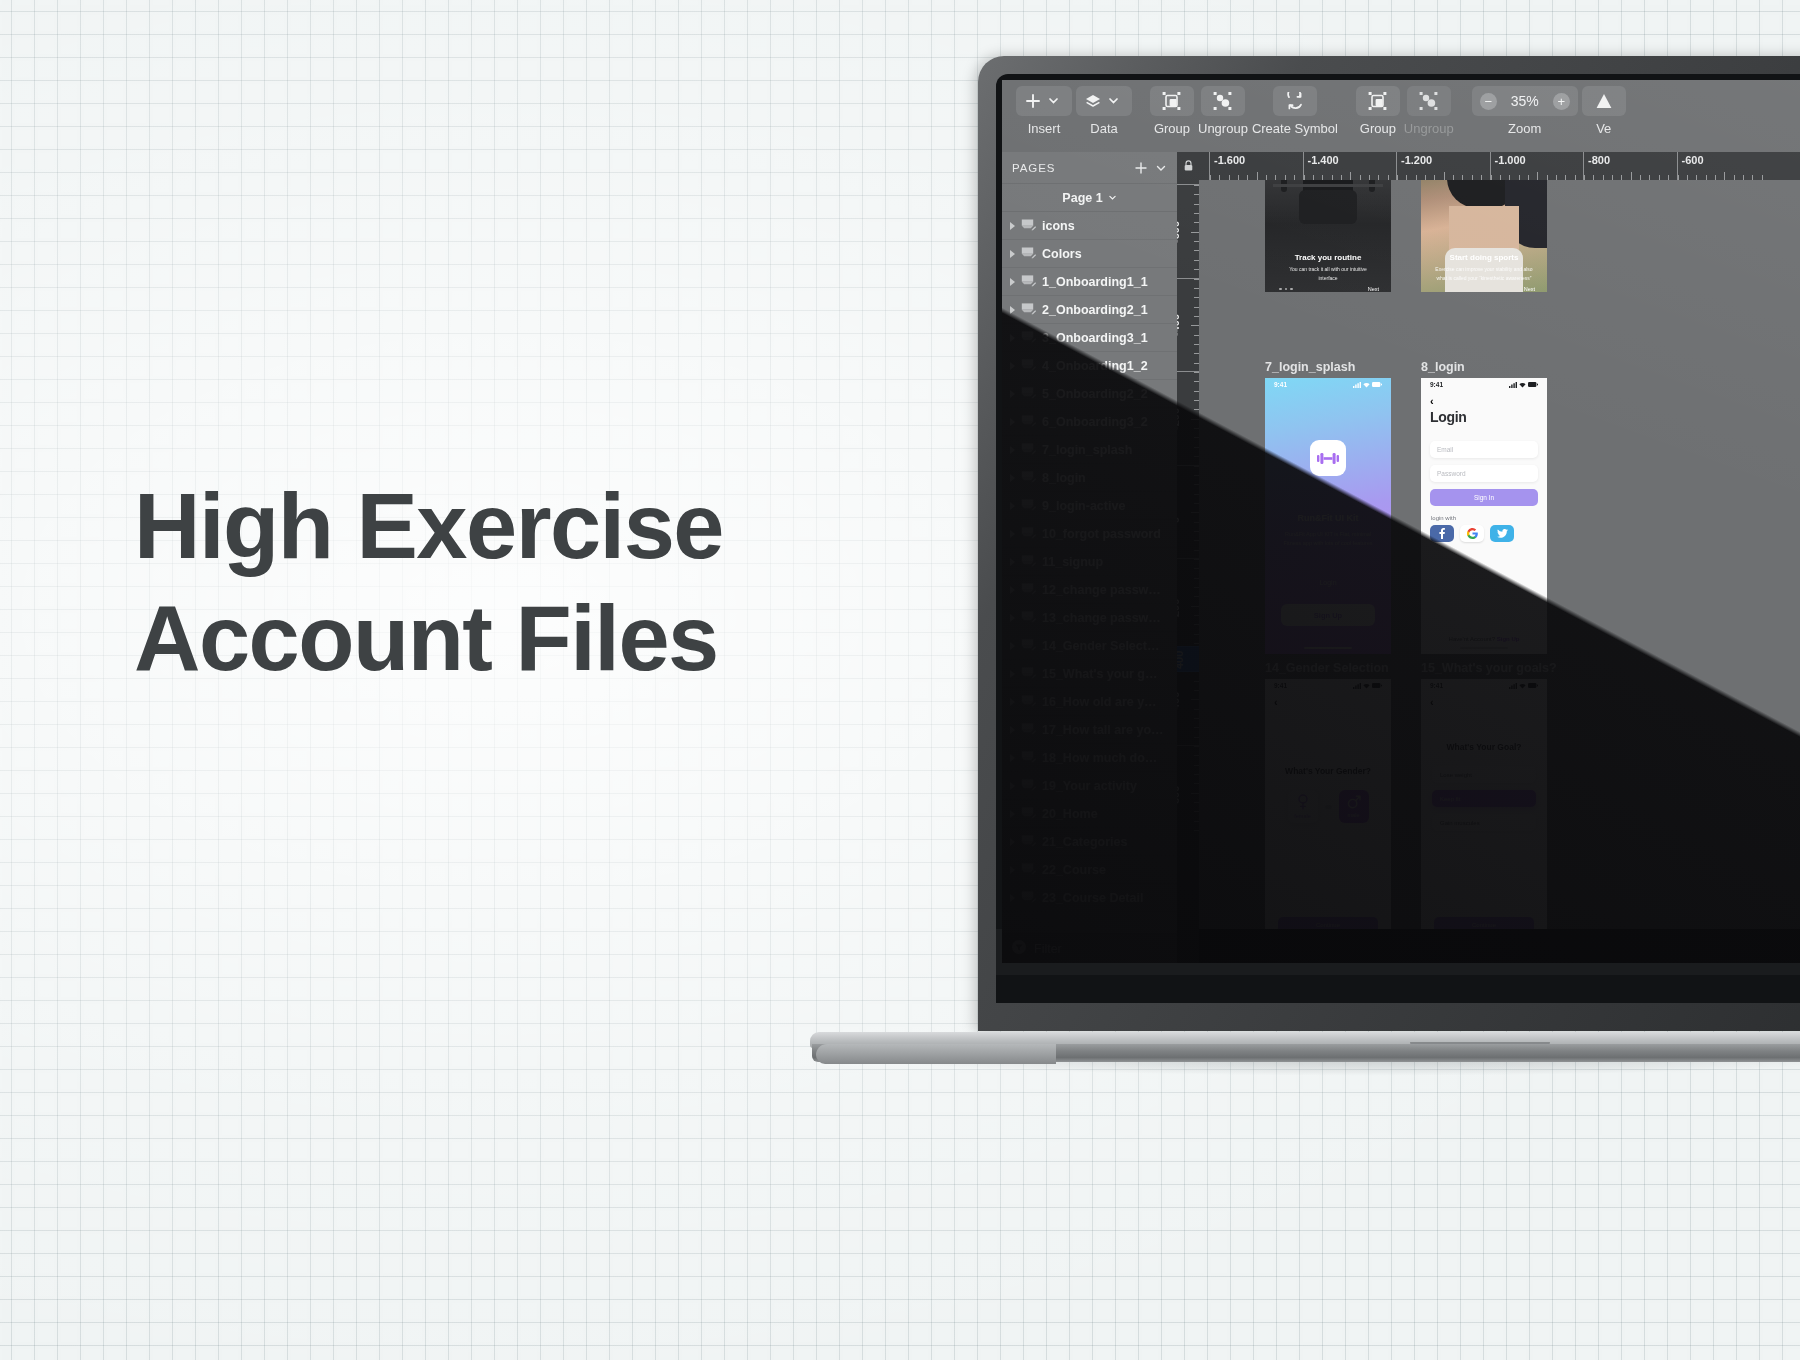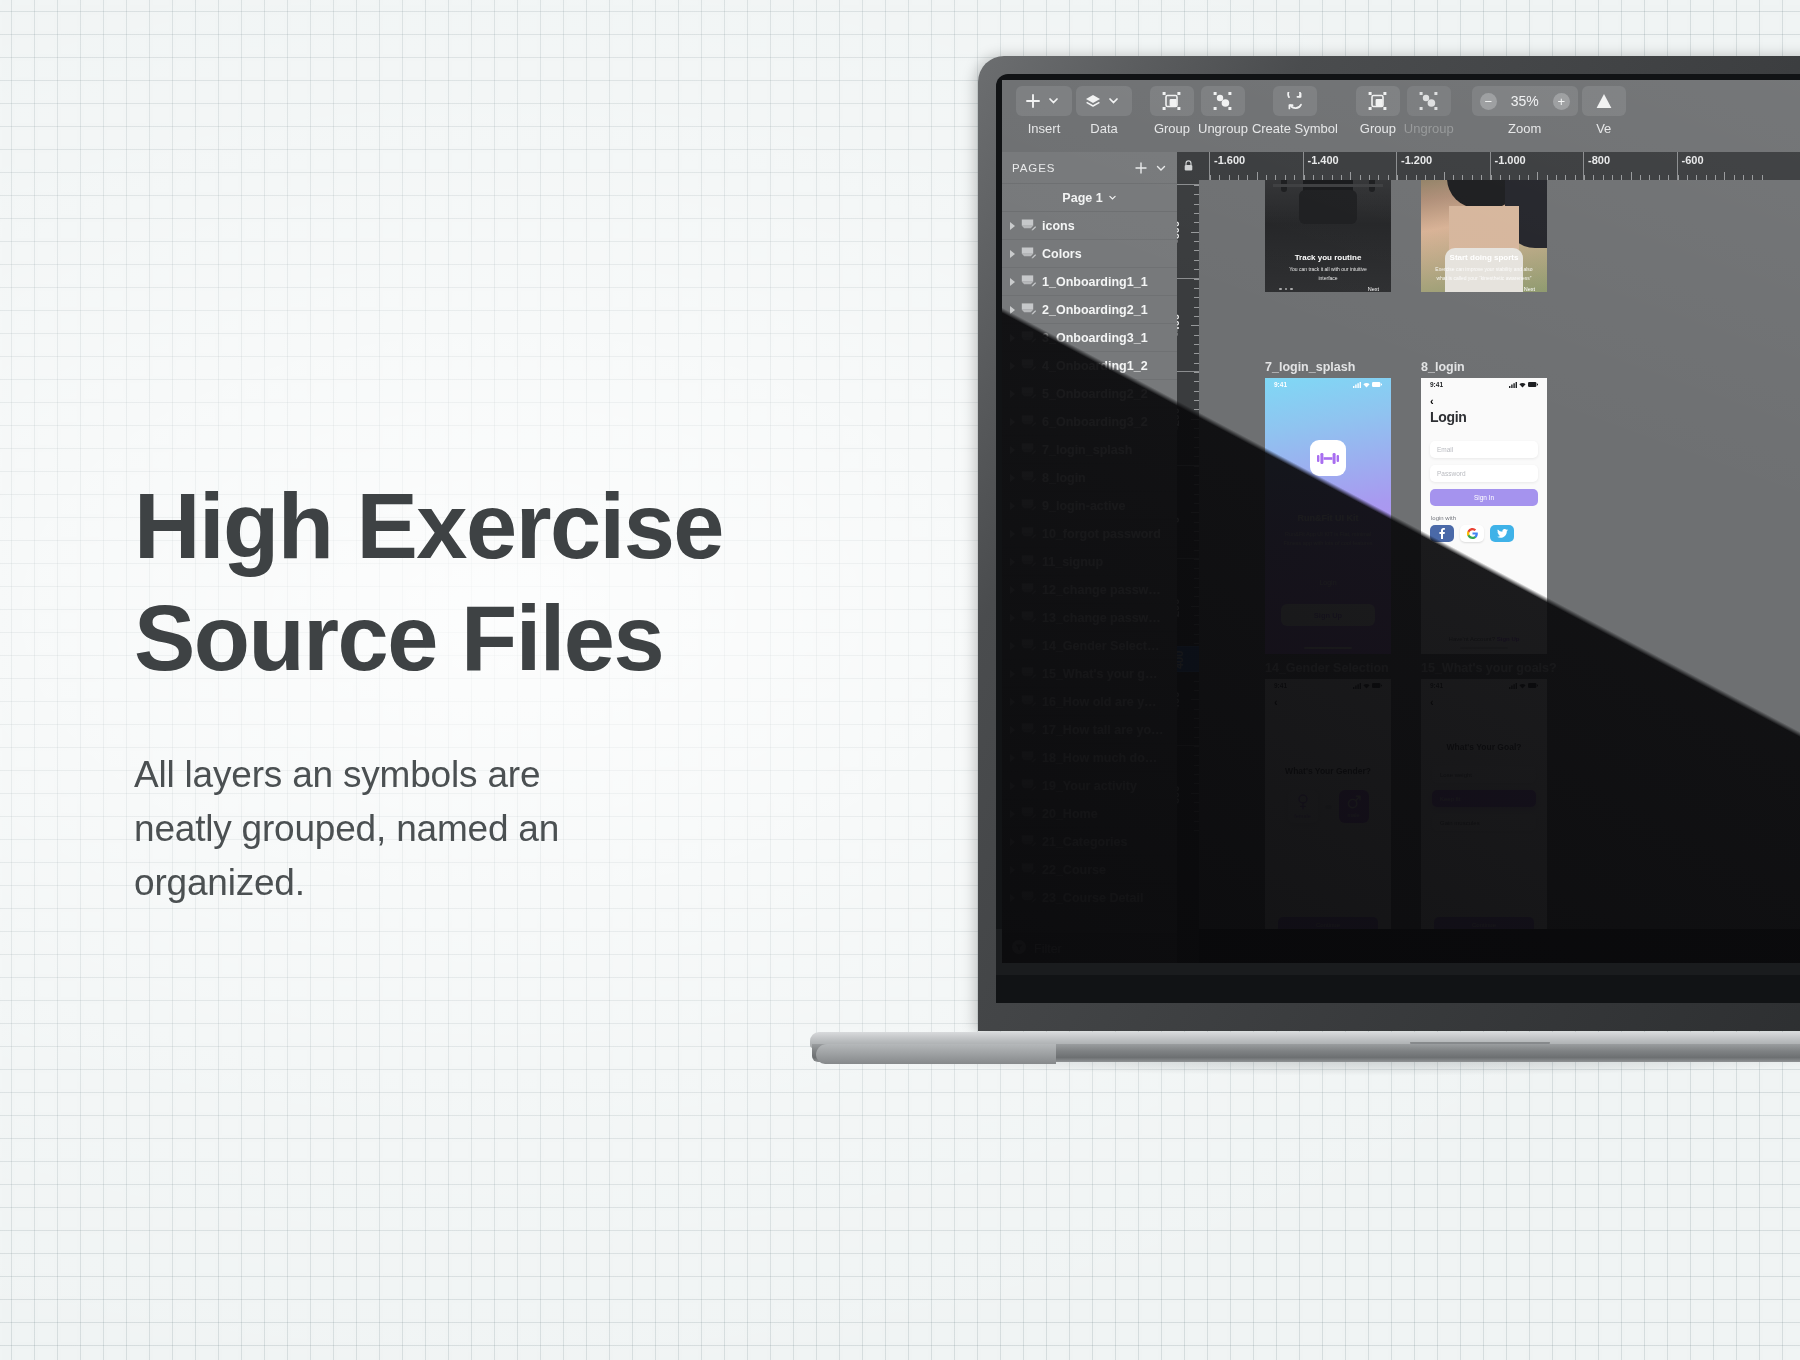--- a/index.html
+++ b/index.html
@@ -303,23 +303,22 @@
 </style>
 </head>
 <body>
 
 <div id="grid-bg"></div>
 <div id="grid-vignette"></div>
 
 <div id="copy">
   <h1 id="headline">
     <span class="l">High Exercise</span>
-    <span class="l">Source Files</span>
+    <span class="l">Account Files</span>
   </h1>
-  <p id="subcopy">All layers an symbols are neatly grouped, named an organized.</p>
 </div>
 
 <div id="laptop">
   <div id="lid">
     <div id="lid-inner">
       <div id="screen">
 
         <div id="toolbar">
             <div class="tool">
               <div class="tool-btn">

